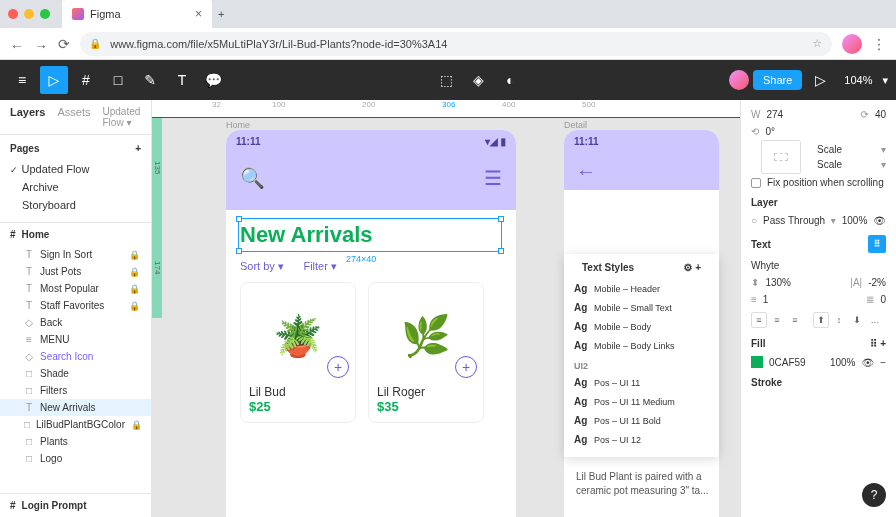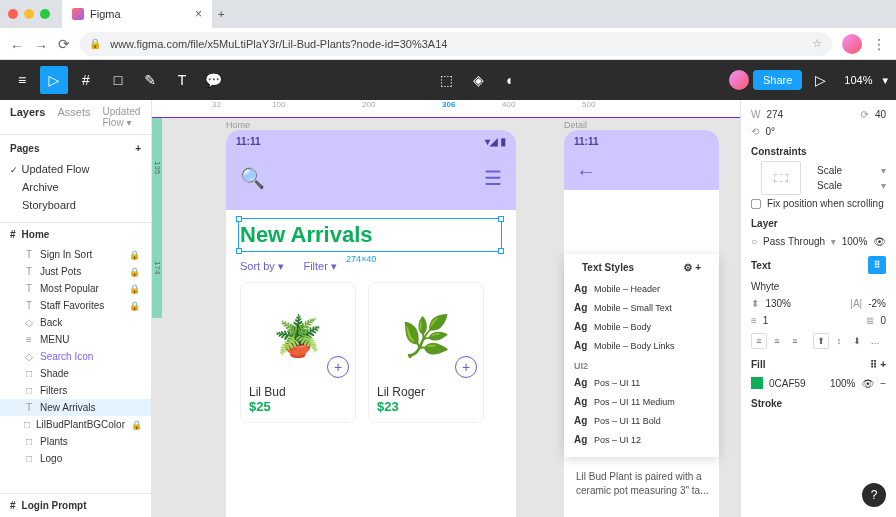--- a/index.html
+++ b/index.html
@@ -228,21 +228,21 @@
           <span>#</span>
           <span>Login Prompt</span>
         </div>
     </div>
 
     <div class="canvas-area">
       <div class="ruler-h">
         <span style="left:60px">32</span>
         <span style="left:120px">100</span>
         <span style="left:210px">200</span>
-        <span style="left:290px;color:#18a0fb;font-weight:700">306</span>
+        <span style="left:290px;color:#18a0fb;font-weight:400">306</span>
         <span style="left:350px">400</span>
         <span style="left:430px">500</span>
       </div>
       <div class="sticky">
         <span>135</span>
           <span>174</span>
       </div>
       <div class="frame-label" style="left:74px;top:20px">Home</div>
       <div class="frame-label" style="left:412px;top:20px">Detail</div>
 
@@ -277,21 +277,21 @@
             <div class="add-fab">+</div>
             <div class="prod-name">Lil Bud</div>
             <div class="prod-price">$25</div>
           </div>
           <div class="prod-card">
             <div class="prod-img">
                 <span class="plant">🌿</span>
               </div>
             <div class="add-fab">+</div>
             <div class="prod-name">Lil Roger</div>
-            <div class="prod-price">$23</div>
+            <div class="prod-price">$35</div>
           </div>
         </div>
       </div>
 
       <div class="artboard ab2">
         <div class="ab-head" style="background:#cdc6ff;height:60px">
           <div class="status-bar">
               <span>11:11</span>
             </div>
           <span class="back-ic" style="position:absolute;left:12px;top:28px">←</span>
@@ -349,21 +349,20 @@
       <div class="rp-row">
           <span style="color:#999">W</span>
           <span>274</span>
           <span style="margin-left:auto;color:#999">⟳</span>
           <span>40</span>
         </div>
       <div class="rp-row">
           <span style="color:#999">⟲</span>
           <span>0°</span>
         </div>
-      <div class="rp-label">Constraints</div>
       <div style="display:flex;gap:6px;padding:0 10px;align-items:center">
         <div class="rp-box">
             <div style="position:absolute;inset:12px;border:1px dashed #ccc"></div>
           </div>
         <div style="flex:1">
           <div class="rp-dropdown">
               <span>Scale</span>
               <span class="rp-chev">▾</span>
             </div>
           <div class="rp-dropdown" style="margin-top:4px">

